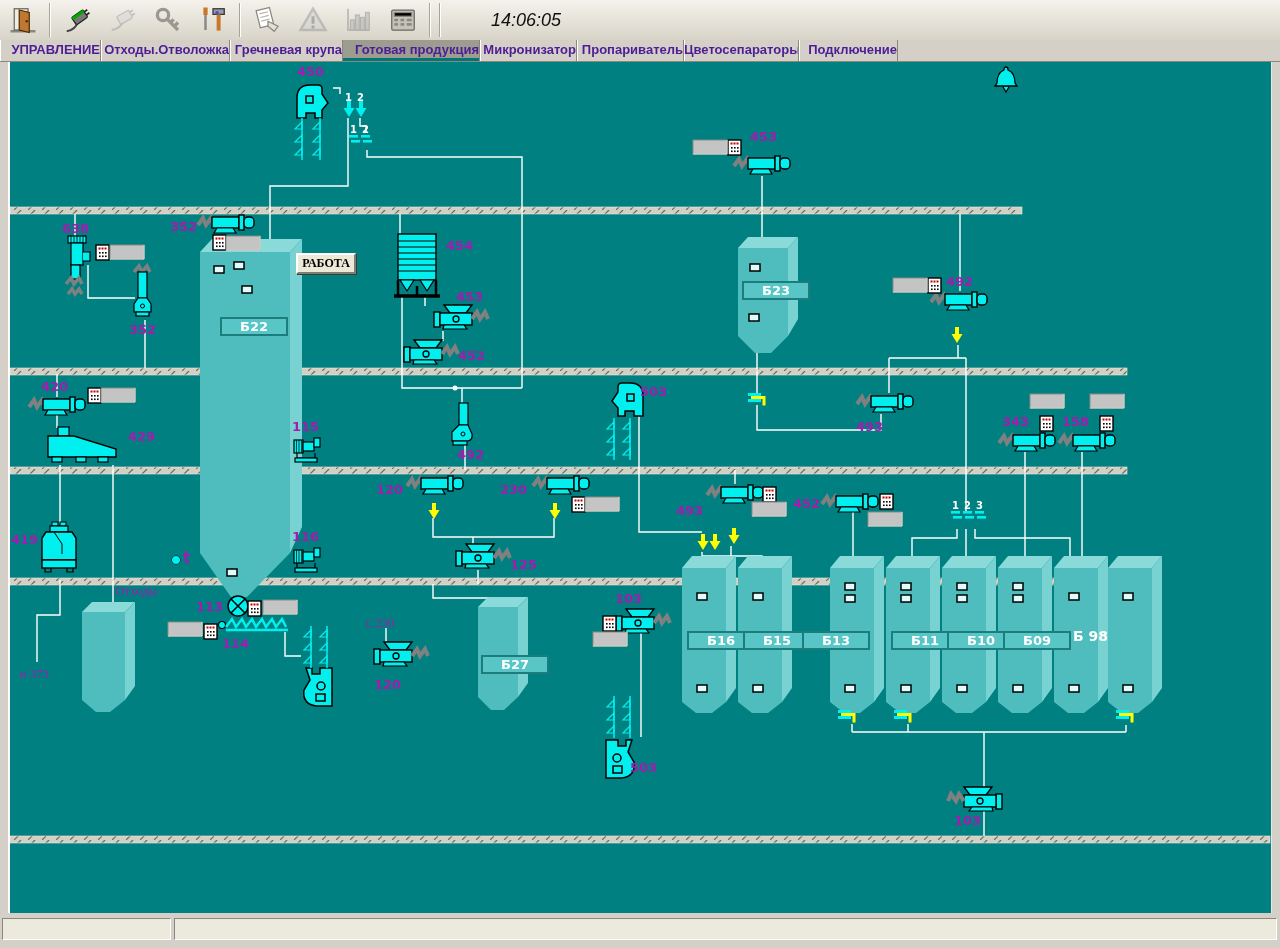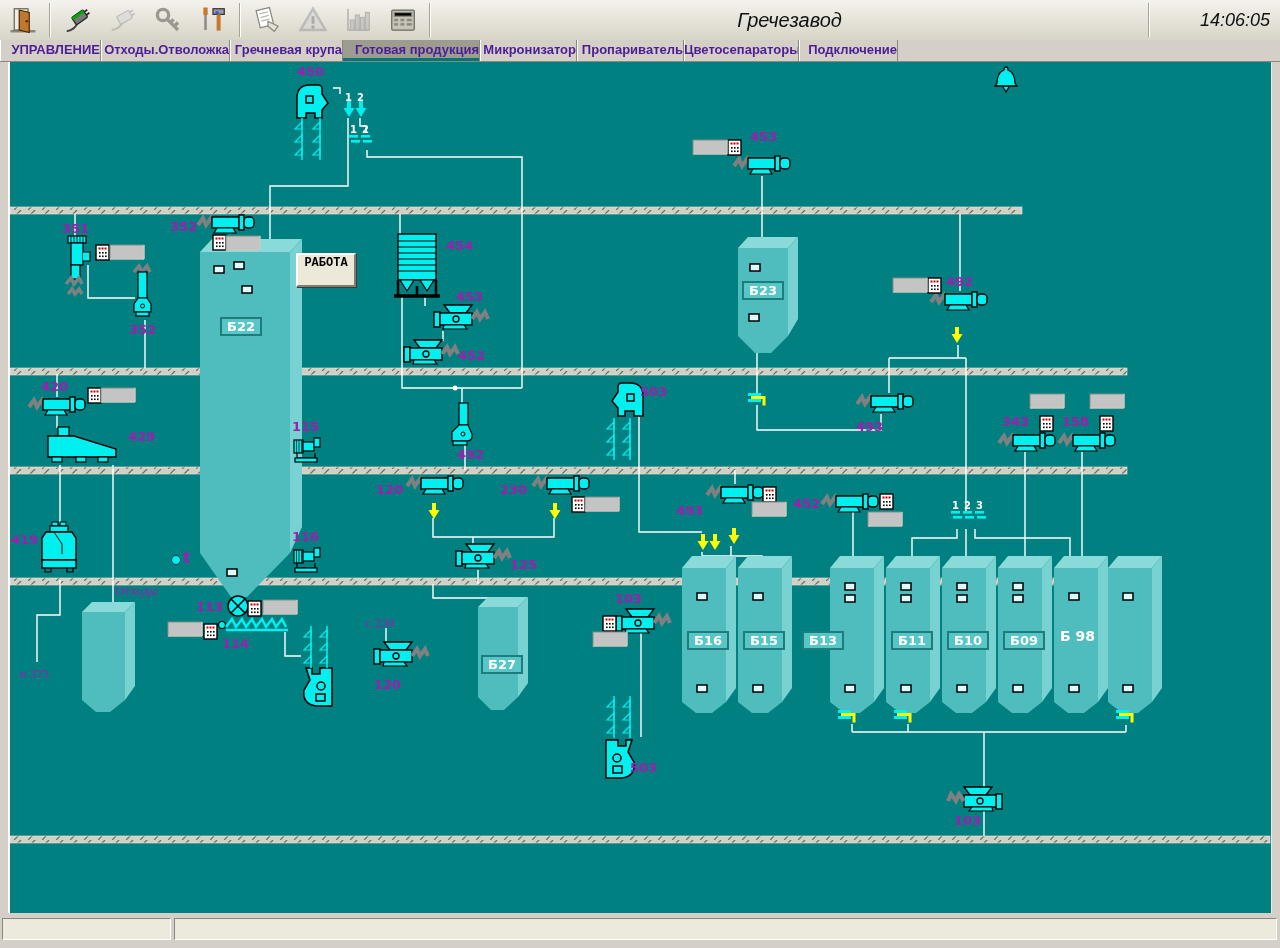--- a/index.html
+++ b/index.html
@@ -28,28 +28,28 @@
   
   .diagram{position:absolute;left:8px;top:62px;width:1264px;height:851px;background:#008080;
     box-sizing:border-box;border-left:2px solid #fff;border-right:1px solid #e8e8e0;}
   .dlbl{position:absolute;color:#a21caf;font-weight:bold;font-size:13px;
     font-family:"DejaVu Sans",sans-serif;white-space:nowrap;}
   .dlbl.serif{font-family:"Liberation Serif",serif;font-weight:normal;font-size:13px;}
   .dlbl.big{font-size:15px;}
   .vlbl{position:absolute;color:#fff;font-weight:bold;font-size:10px;
     font-family:"DejaVu Sans",sans-serif;}
   .binlbl{position:absolute;background:#58c6c6;border:2px solid #1d7d7d;color:#fff;
-    font-weight:bold;font-size:13px;line-height:15px;padding:0 5px;
+    font-weight:bold;font-size:13px;line-height:15px;padding:0 18px;
     font-family:"DejaVu Sans",sans-serif;white-space:nowrap;}
   .binlbl.plain{background:transparent;border:none;font-size:14px;}
-  .btn-rabota{position:absolute;left:296px;top:253px;width:60px;height:34px;background:#ece9d8;
+  .btn-rabota{position:absolute;left:296px;top:253px;width:60px;height:21px;background:#ece9d8;
     border-top:2px solid #fff;border-left:2px solid #fff;border-right:2px solid #807e72;
     border-bottom:2px solid #807e72;box-shadow:1px 1px 0 #3c3c38;box-sizing:border-box;
     color:#000;font-weight:bold;font-size:12px;text-align:center;line-height:16px;
-    font-family:Liberation Mono, monospace;}
+    font-family:Liberation Serif, serif;}
 
   
   .statusbar{position:absolute;left:0;top:913px;width:1280px;height:35px;background:#d4d0c8;}
   .spanel{position:absolute;top:5px;height:22px;background:#ece9dd;
     border:1px solid;border-color:#8a887e #ffffff #ffffff #8a887e;box-sizing:border-box;}
   .spanel.l{left:2px;width:169px;}
   .spanel.r{left:174px;width:1103px;}
 </style>
 </head>
 <body>
@@ -132,21 +132,20 @@
         <rect x="5" y="6" width="14" height="3" fill="#ecead e" stroke="#8a887e"></rect>
         <rect x="5" y="11" width="3" height="2" fill="#8a887e"></rect>
           <rect x="10" y="11" width="3" height="2" fill="#8a887e"></rect>
           <rect x="15" y="11" width="4" height="2" fill="#8a887e"></rect>
         <rect x="5" y="14.5" width="3" height="2" fill="#8a887e"></rect>
           <rect x="10" y="14.5" width="3" height="2" fill="#8a887e"></rect>
           <rect x="15" y="14.5" width="4" height="2" fill="#8a887e"></rect>
       </svg>
     </button>
     <div class="tsep"></div>
-    <div class="tb-title">Гречезавод</div>
     <div class="tsep"></div>
     <div class="tb-clock">14:06:05</div>
   </div>
 
   <div class="tabbar">
     <div class="tab" style="width:100px">УПРАВЛЕНИЕ</div>
     <div class="tab" style="width:128px">Отходы.Отволожка</div>
     <div class="tab" style="width:112px">Гречневая крупа</div>
     <div class="tab active" style="width:136px">Готовая продукция</div>
     <div class="tab" style="width:96px">Микронизатор</div>
@@ -473,21 +472,21 @@
       <use href="#arrow" x="729" y="528" color="#ffff00"></use>
 
       <use href="#bellg" x="994" y="66"></use>
       <circle cx="176" cy="560" r="4.5" fill="#00f0f0" stroke="#004848"></circle>
     </svg>
   </div>
 
   <div class="btn-rabota">РАБОТА</div>
 
   <div class="dlbl" style="left:297px;top:64px">450</div>
-  <div class="dlbl" style="left:62px;top:221px">351</div>
+  <div class="dlbl" style="left:62px;top:221px">638</div>
   <div class="dlbl" style="left:170px;top:219px">352</div>
   <div class="dlbl" style="left:129px;top:322px">352</div>
   <div class="dlbl" style="left:41px;top:379px">420</div>
   <div class="dlbl" style="left:128px;top:429px">429</div>
   <div class="dlbl" style="left:11px;top:532px">419</div>
   <div class="dlbl" style="left:196px;top:599px">113</div>
   <div class="dlbl" style="left:222px;top:636px">114</div>
   <div class="dlbl" style="left:292px;top:419px">115</div>
   <div class="dlbl" style="left:292px;top:529px">116</div>
   <div class="dlbl" style="left:446px;top:238px">454</div>

